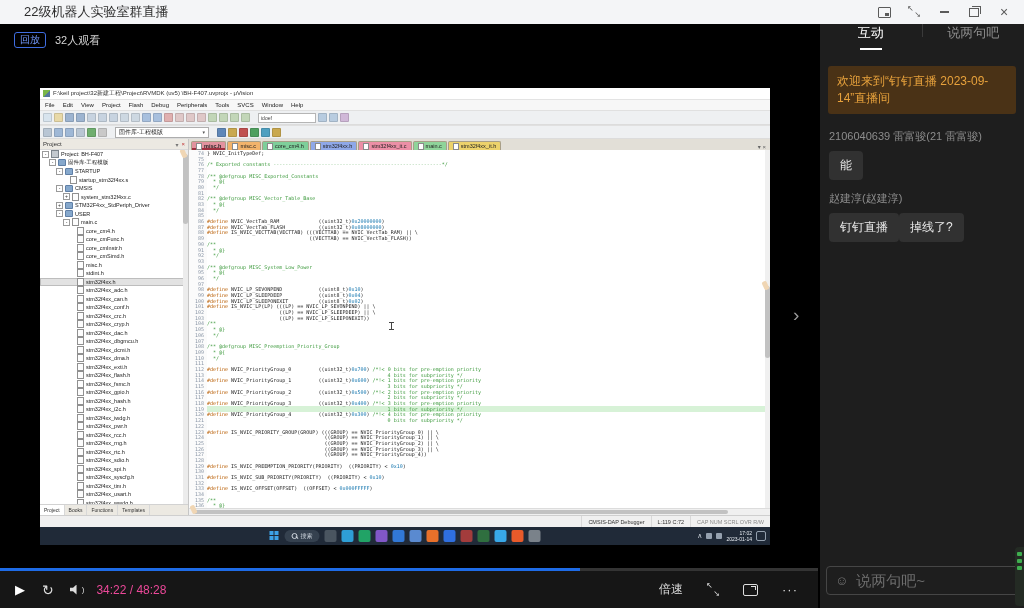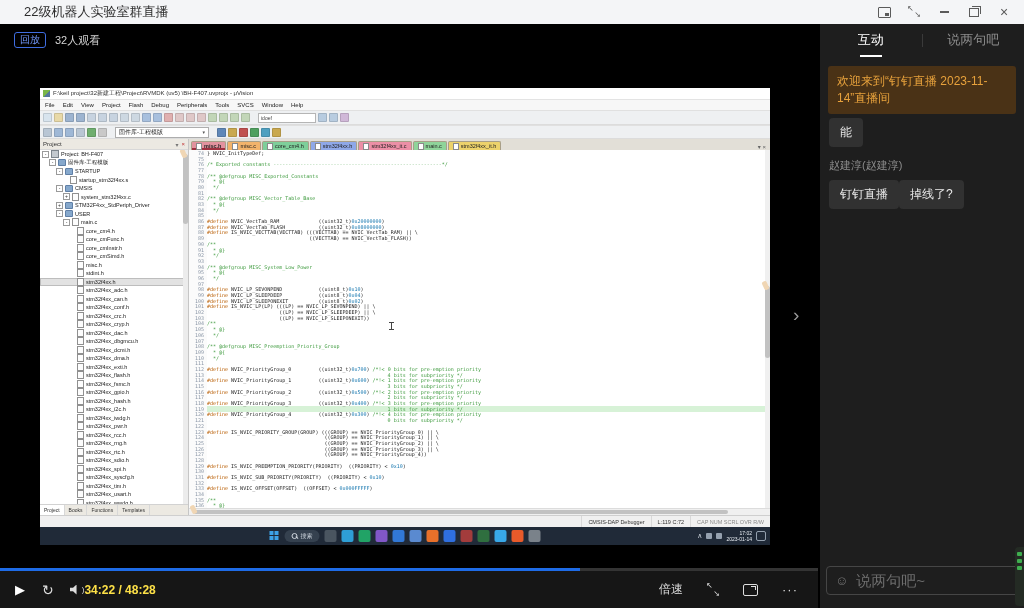--- a/index.html
+++ b/index.html
@@ -119,34 +119,34 @@
   .progress{position:absolute;left:0;top:544px;width:818px;height:3px;background:#343434;cursor:pointer;}
   .progress .fill{height:3px;background:#1e6be6;width:0;}
   .controls{position:absolute;left:0;top:547px;width:818px;height:37px;background:#161616;
             display:flex;align-items:center;color:#dedede;}
   .c-play{margin-left:15px;font-size:13px;color:#fff;cursor:pointer;}
   .c-refresh{margin-left:17px;font-size:14px;cursor:pointer;}
   .c-vol{margin-left:16px;display:flex;align-items:center;cursor:pointer;}
   .c-vol .spk{width:11px;height:10px;background:#dedede;
         clip-path:polygon(0 32%,30% 32%,62% 0,62% 100%,30% 68%,0 68%);}
   .c-vol .wave{font-size:8px;color:#dedede;margin-left:1px;}
-  .c-time{font-size:12px;color:#fde047;font-weight:bold;}
+  .c-time{margin-left:12px;font-size:12px;color:#ec4899;}
   .c-right{margin-left:auto;display:flex;align-items:center;gap:24px;padding-right:20px;}
   .c-speed{font-size:12px;cursor:pointer;}
   .c-exp{position:relative;width:12px;height:12px;cursor:pointer;}
   .c-exp b{position:absolute;font-size:8px;font-weight:normal;line-height:8px;color:#dedede;}
   .c-exp b:first-child{left:-1px;top:-2px;} .c-exp b:last-child{right:-1px;bottom:-2px;}
   .c-theater{width:13px;height:10px;border:1px solid #dedede;border-radius:2px;position:relative;cursor:pointer;}
   .c-theater i{position:absolute;right:1px;top:1px;width:4px;height:3px;border-top:1px solid #dedede;border-right:1px solid #dedede;}
   .c-more{font-size:13px;letter-spacing:1px;cursor:pointer;}
 
   
   .chat{position:absolute;left:820px;top:0;width:204px;height:584px;background:#1e1e1e;
         display:flex;flex-direction:column;}
-  .chat-tabs{height:32px;display:flex;align-items:center;flex:none;}
+  .chat-tabs{height:32px;display:flex;align-items:flex-start;flex:none;}
   .ctab{flex:1;text-align:center;font-size:13px;color:#8d8d8d;cursor:pointer;position:relative;}
   .ctab.active{color:#fff;}
   .ctab.active:after{content:"";position:absolute;left:50%;transform:translateX(-50%);bottom:-8px;width:22px;height:2px;background:#fff;}
   .ctab-div{width:1px;height:13px;background:#3a3a3a;}
   .welcome{margin:10px 8px 4px;background:#4a3216;color:#e8a23c;font-size:12px;line-height:17px;
            padding:7px 9px;border-radius:3px;}
   .messages{flex:1;overflow:hidden;padding:0 9px;}
   .msg-name{color:#8d8d8d;font-size:11px;margin:11px 0 7px;white-space:nowrap;overflow:hidden;}
   .msg-bubble{display:inline-block;background:#313131;color:#eaeaea;font-size:12px;padding:6px 11px;
               border-radius:4px;max-width:150px;}
@@ -867,22 +867,22 @@
         <span class="c-more">···</span>
       </span>
     </div>
 
     <div class="chat">
       <div class="chat-tabs">
         <div class="ctab active">互动</div>
         <div class="ctab-div"></div>
         <div class="ctab">说两句吧</div>
       </div>
-      <div class="welcome">欢迎来到“钉钉直播 2023-11-14”直播间</div>
-      <div class="messages" id="chat-messages"><div class="msg-bubble">能</div><div class="msg-name">赵建淳(赵建淳)</div><div class="msg-bubble">钉钉直播</div><div class="msg-bubble">掉线了?</div></div>
+      <div class="welcome">欢迎来到“钉钉直播 2023-09-14”直播间</div>
+      <div class="messages" id="chat-messages"><div class="msg-name">2106040639 雷富骏(21 雷富骏)</div><div class="msg-bubble">能</div><div class="msg-name">赵建淳(赵建淳)</div><div class="msg-bubble">钉钉直播</div><div class="msg-bubble">掉线了?</div></div>
       <div class="chat-bottom">
         <div class="chat-input">
           <span class="smiley">☺</span>
           <input placeholder="说两句吧~" style="">
         </div>
         <div class="like-wrap">
           <span class="thumb"></span>
           <span class="like-badge">12</span>
         </div>
       </div>

